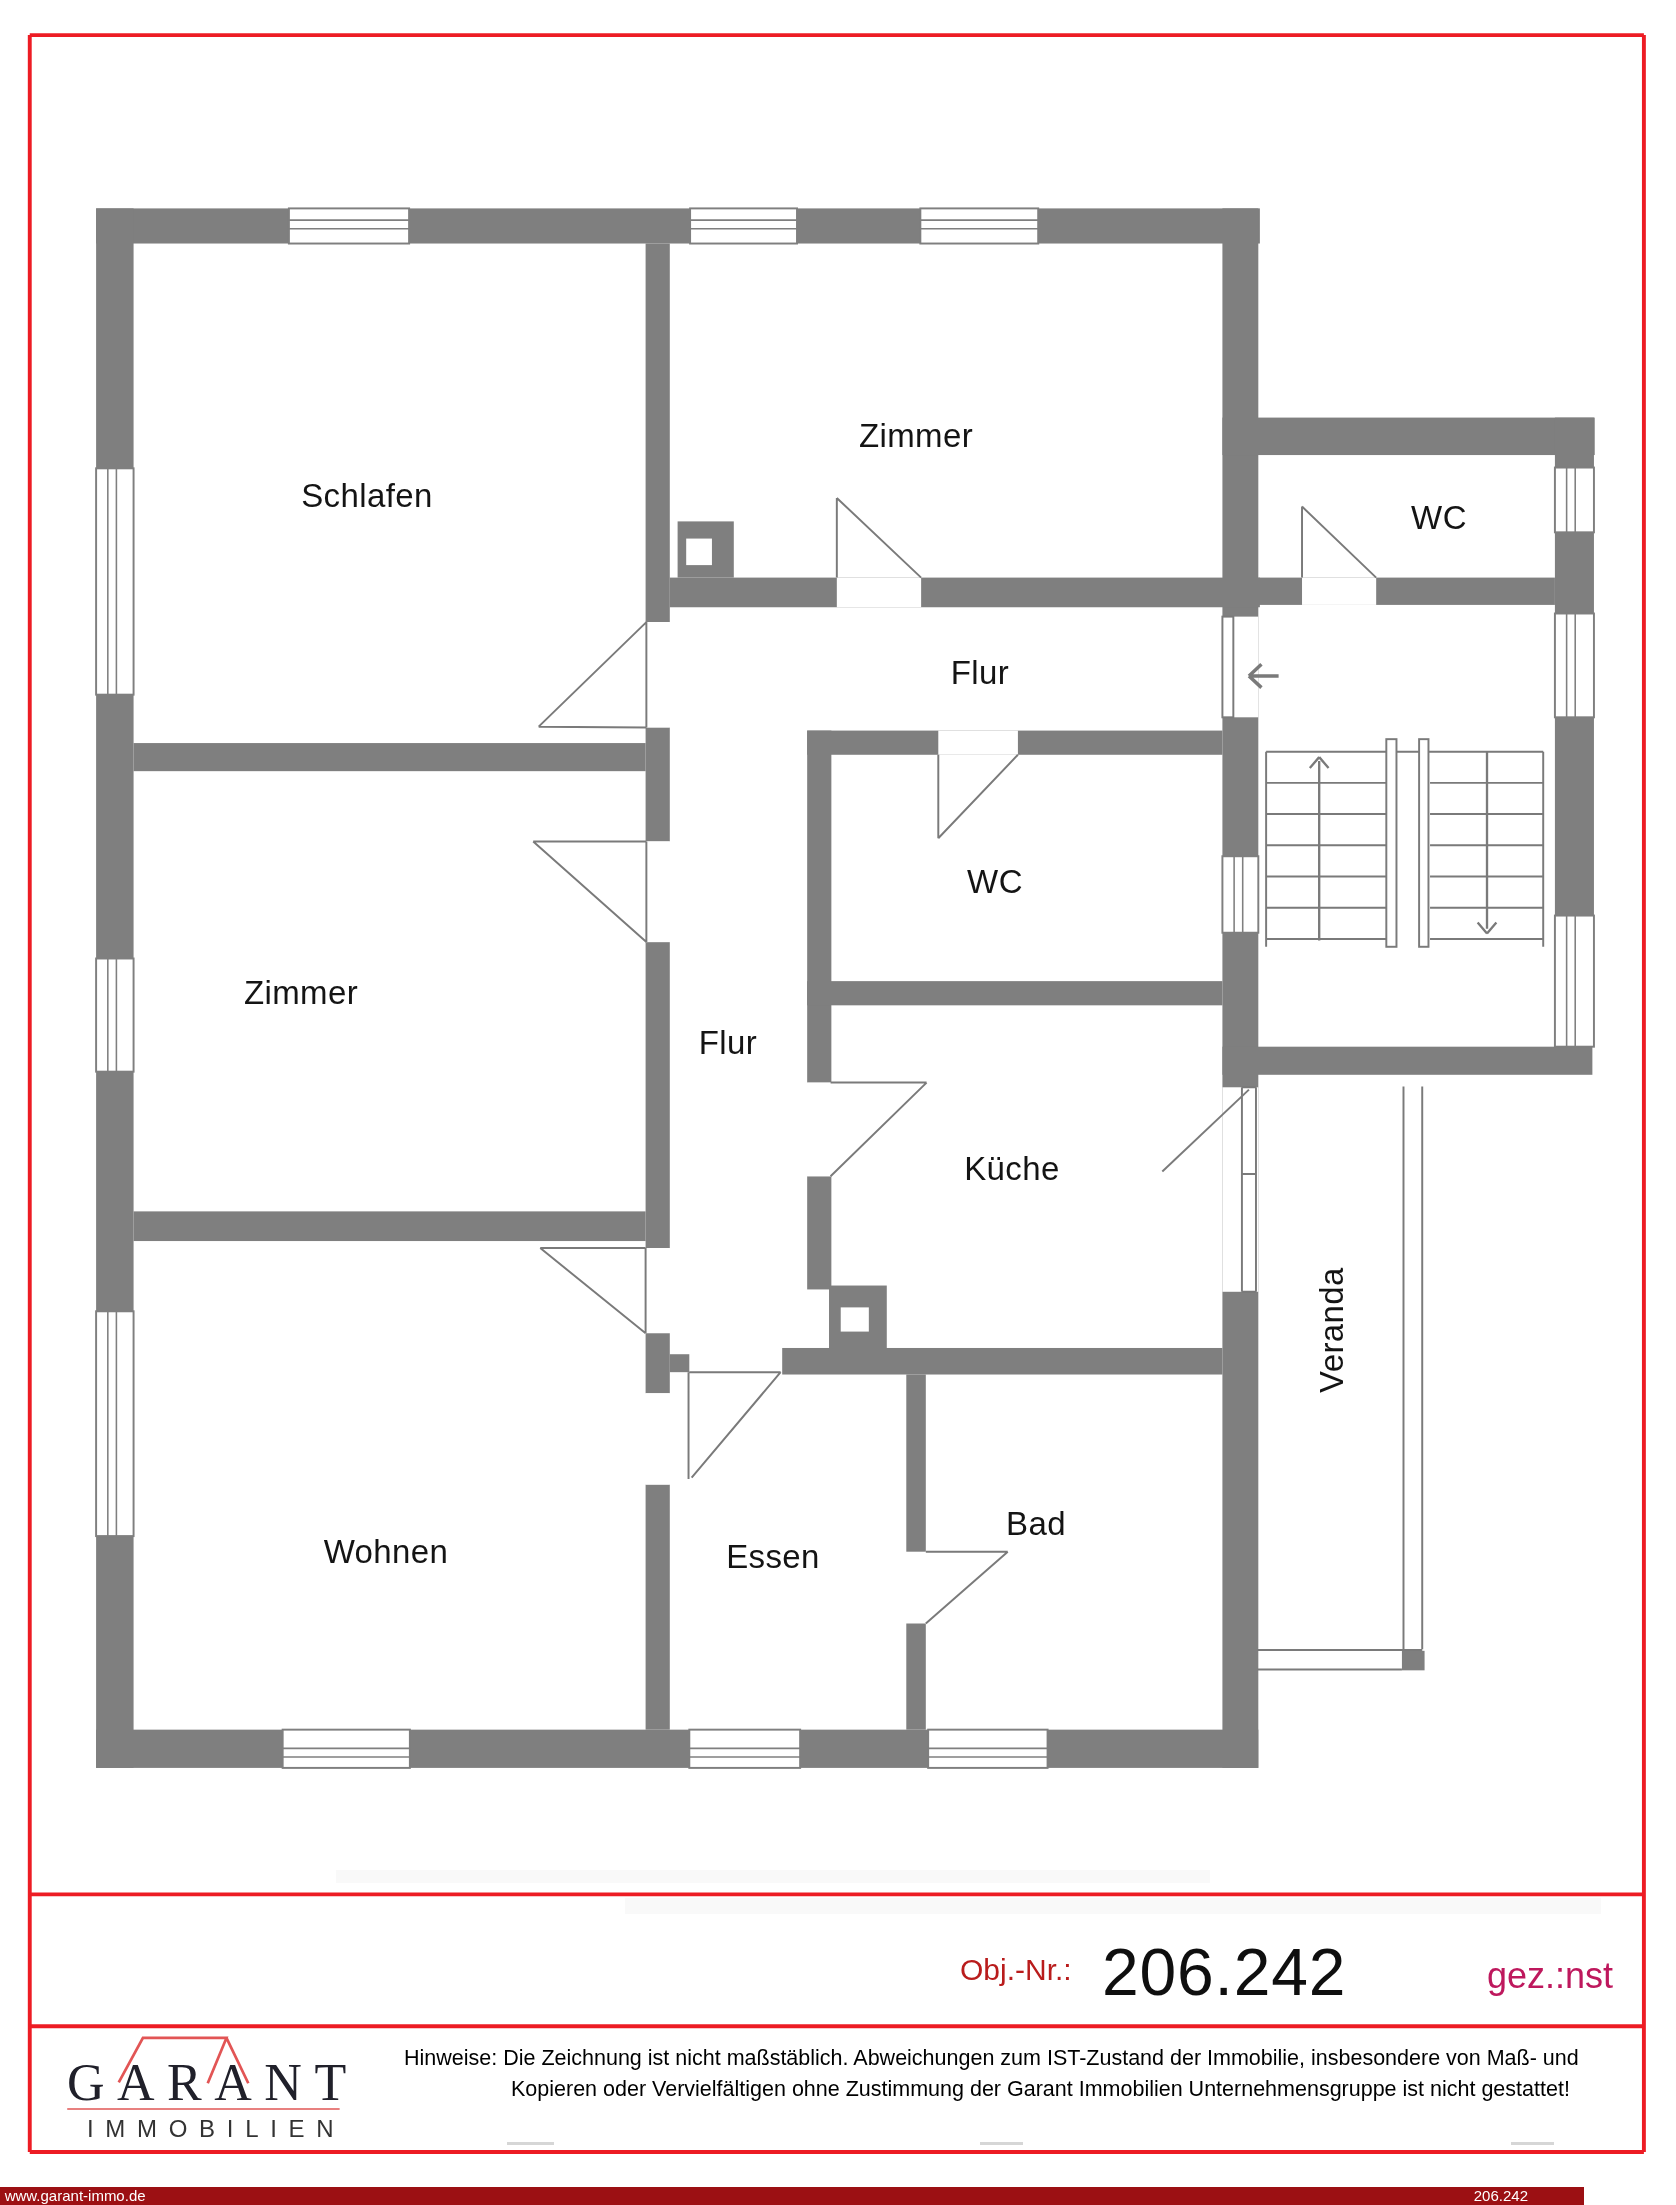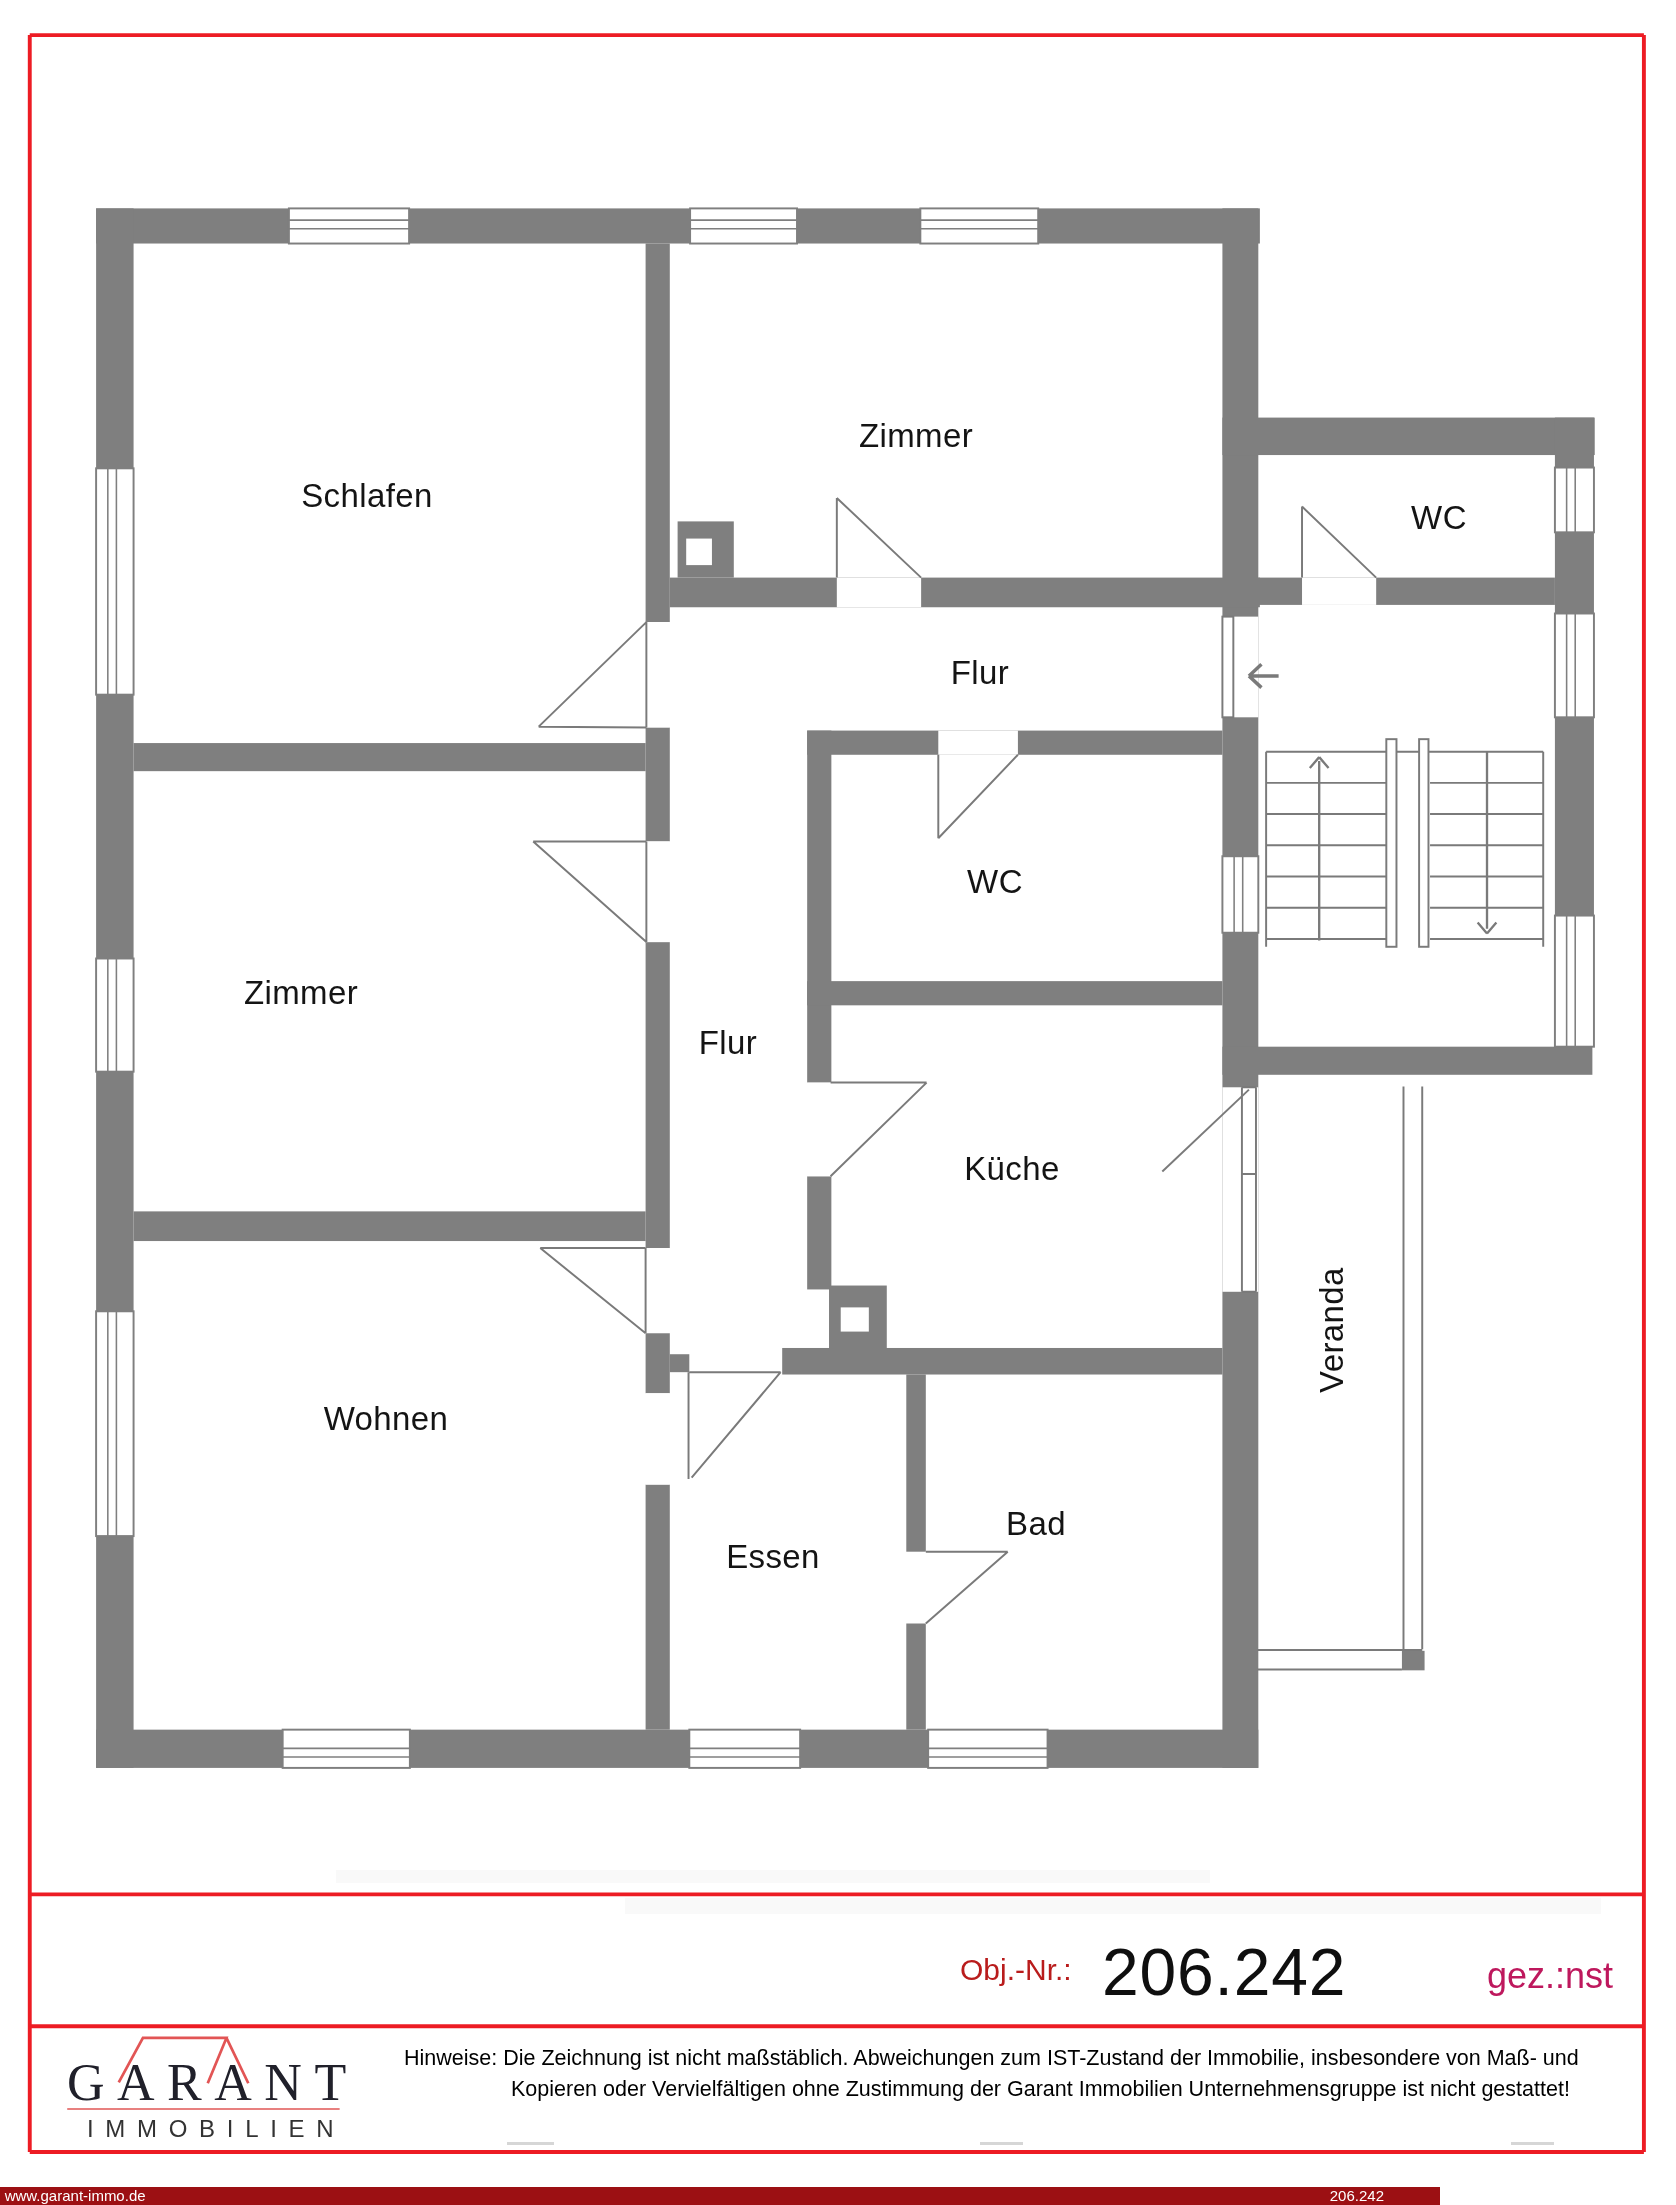--- a/index.html
+++ b/index.html
@@ -29,21 +29,21 @@
   .obj-gez{position:absolute;left:1487px;top:1955px;font-size:36px;color:#be185d;}
 
   .brand-name{position:absolute;left:67px;top:2053px;font-family:"Liberation Serif",serif;
               font-size:52px;letter-spacing:12.5px;color:#20202a;}
   .brand-sub{position:absolute;left:87px;top:2115px;font-size:24px;letter-spacing:11.7px;color:#333;}
 
   .notes{position:absolute;left:404px;top:2043px;width:1249px;font-size:21.5px;line-height:31px;color:#000000;}
   .notes .cont{margin-left:107px;}
   .note-ghost{position:absolute;top:2139px;height:11px;overflow:hidden;color:#9a9a9a;font-size:21px;}
 
-  .footer-bar{position:absolute;left:0;top:2187px;width:1440px;height:18px;background:#9c1013;}
+  .footer-bar{position:absolute;left:0;top:2187px;width:1560px;height:18px;background:#9c1013;padding-left:24px;}
   .footer-bar span{position:absolute;top:0px;font-size:15px;line-height:18px;color:#ffffff;}
   .footer-site{left:4.7px;}
   .footer-num{right:56px;}
   .artifact{position:absolute;background:#8a8a8a;}
 </style>
 </head>
 <body>
 
 <div id="page">
 
@@ -199,21 +199,21 @@
   </svg>
 
   <div class="room-label" style="left:367px;top:496px;">Schlafen</div>
   <div class="room-label" style="left:916px;top:436px;">Zimmer</div>
   <div class="room-label" style="left:1439px;top:518px;">WC</div>
   <div class="room-label" style="left:980px;top:673px;">Flur</div>
   <div class="room-label" style="left:995px;top:882px;">WC</div>
   <div class="room-label" style="left:301px;top:993px;">Zimmer</div>
   <div class="room-label" style="left:728px;top:1043px;">Flur</div>
   <div class="room-label" style="left:1012px;top:1169px;">Küche</div>
-  <div class="room-label" style="left:386px;top:1419px;">Wohnen</div>
+  <div class="room-label" style="left:386px;top:1552px;">Wohnen</div>
   <div class="room-label" style="left:773px;top:1557px;">Essen</div>
   <div class="room-label" style="left:1036px;top:1524px;">Bad</div>
   <div class="room-label rot" style="left:1332px;top:1330px;">Veranda</div>
 
   <div class="obj-label">Obj.-Nr.:</div>
   <div class="obj-number">206.242</div>
   <div class="obj-gez">gez.:nst</div>
 
   <div class="brand-name">GARANT</div>
   <div class="brand-sub">IMMOBILIEN</div>

